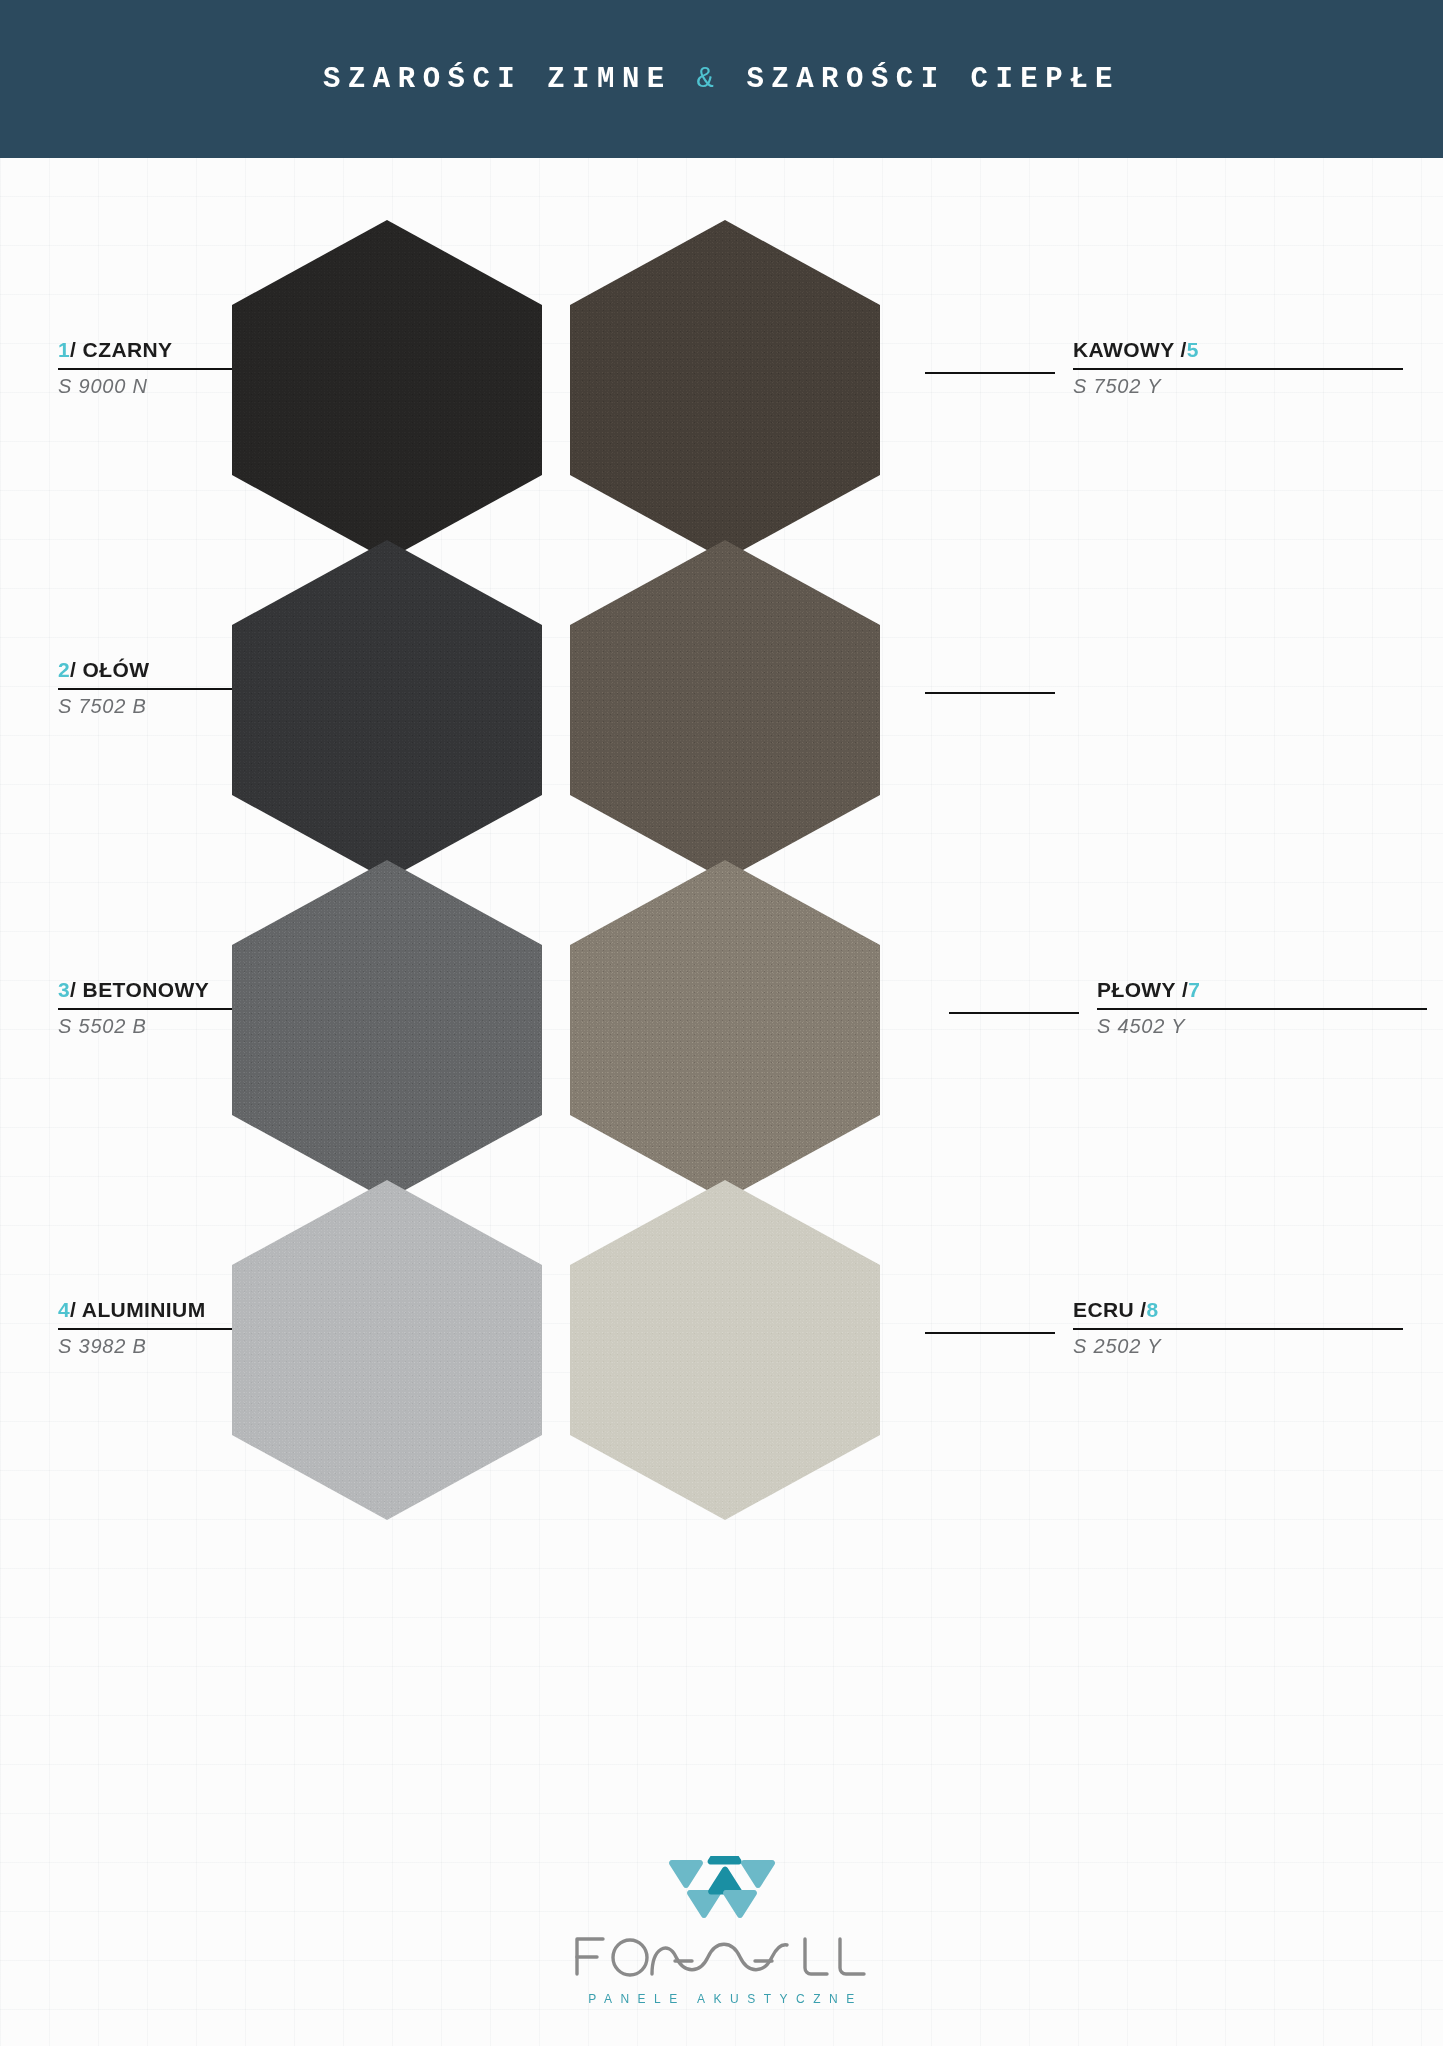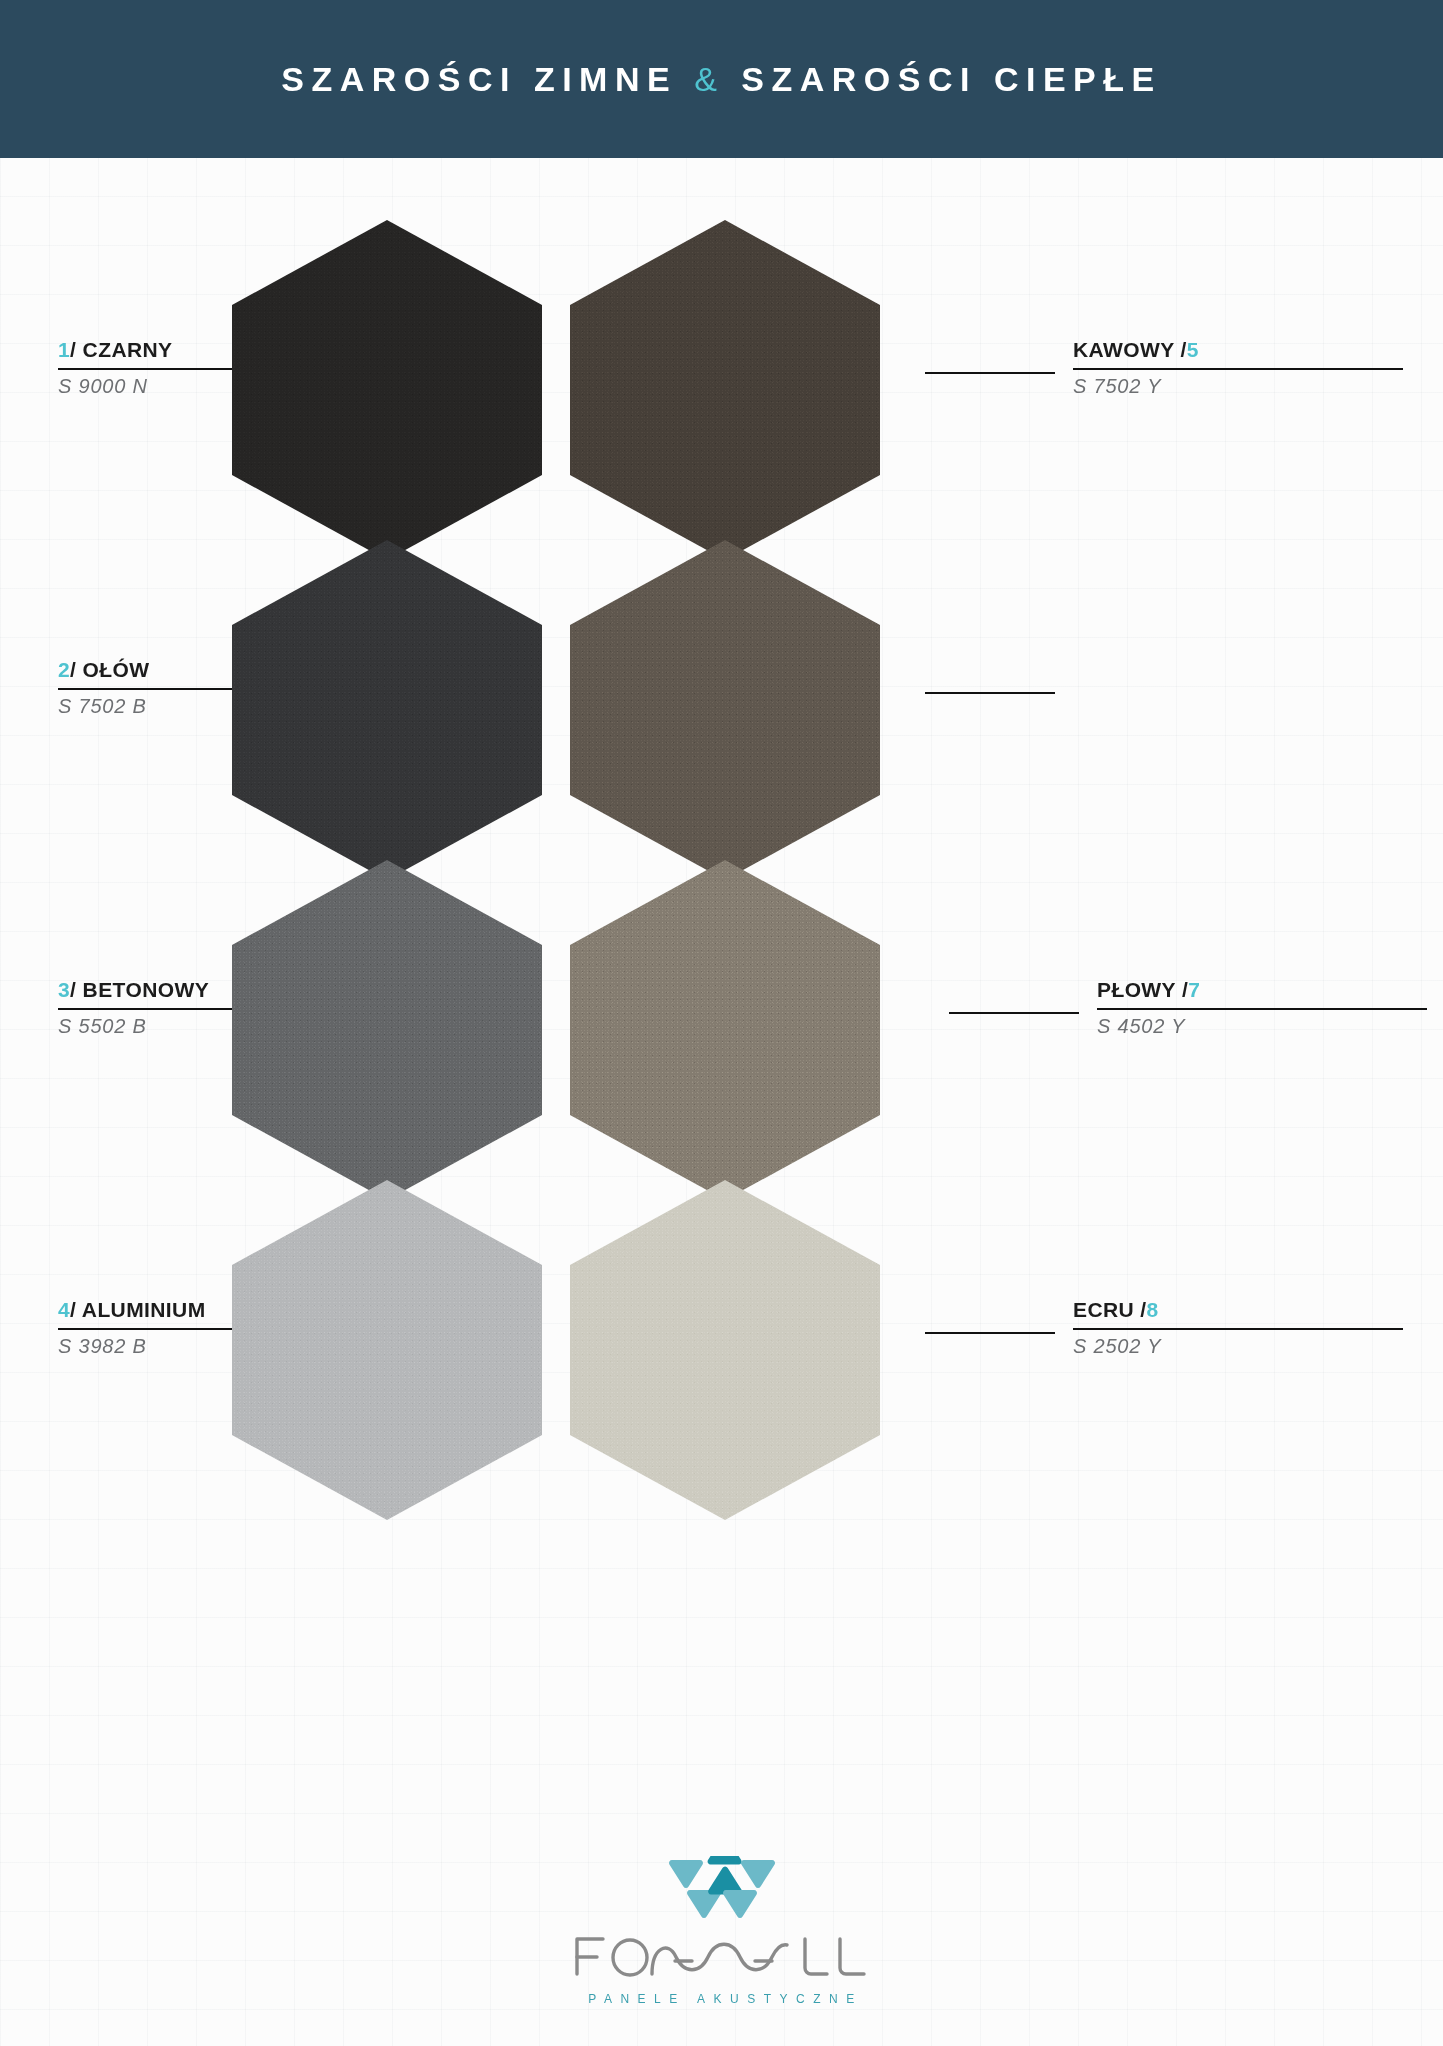--- a/index.html
+++ b/index.html
@@ -34,26 +34,26 @@
     left: 0; top: 0;
     width: 1443px;
     height: 158px;
     background: #2c4a5e;
     z-index: 5;
     display: flex;
     align-items: center;
     justify-content: center;
   }
   .header-title {
-    font-size: 34px;
+    font-size: 29px;
     font-weight: 700;
     color: #ffffff;
     letter-spacing: 7.5px;
     white-space: nowrap;
-    font-family: Liberation Sans, sans-serif;
+    font-family: Liberation Mono, monospace;
   }
   .header-title .amp {
     color: #4fc3d0;
     font-weight: 400;
     letter-spacing: 7.5px;
   }
 
   
   .palette {
     position: absolute;

